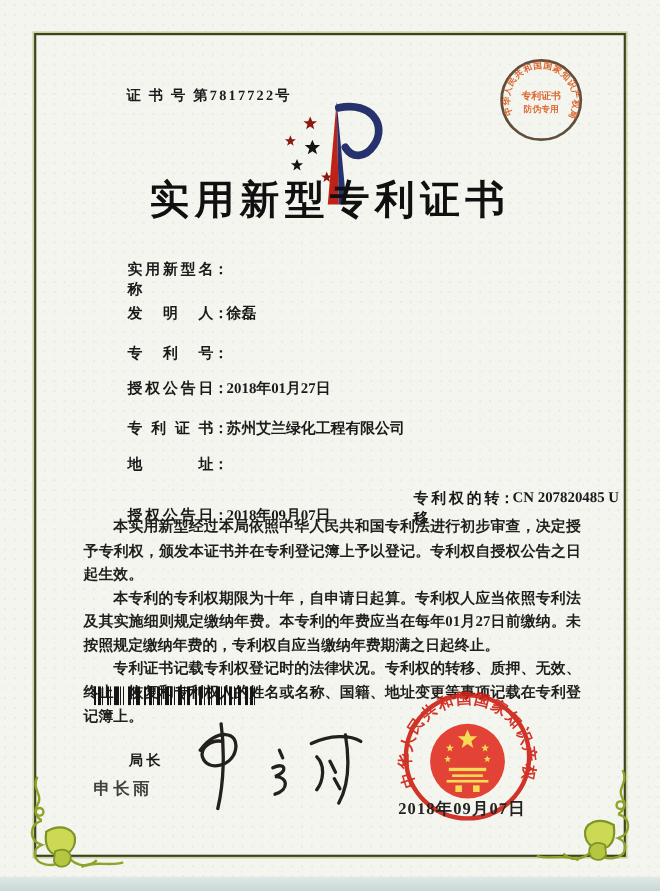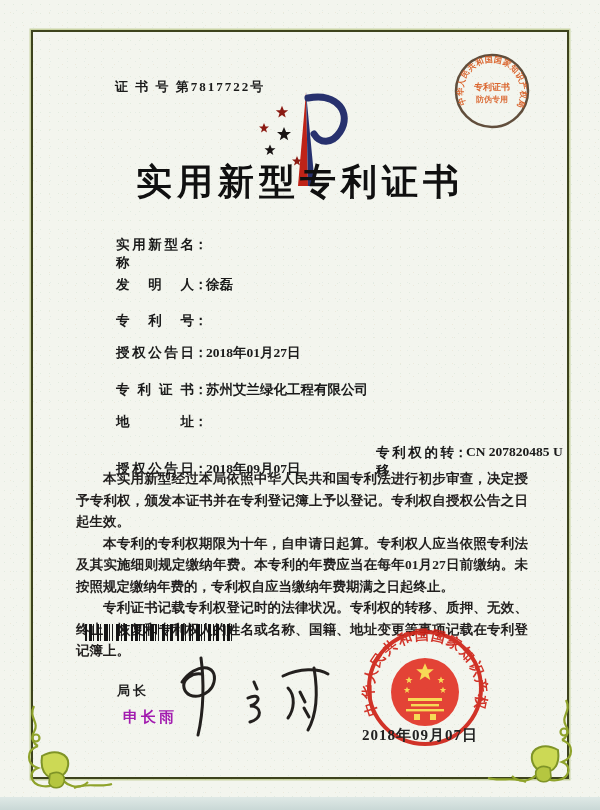--- a/index.html
+++ b/index.html
@@ -31,21 +31,21 @@
   .body-text p{margin:0;text-indent:2em;}
   .barcode{left:85px;top:624px;width:150px;height:17px;
     background:repeating-linear-gradient(90deg,
       #151515 0 2px,transparent 2px 4px,#151515 4px 7px,transparent 7px 8px,
       #151515 8px 9px,transparent 9px 12px,#151515 12px 14px,transparent 14px 15px,
       #151515 15px 16px,transparent 16px 19px,#151515 19px 23px,transparent 23px 24px,
       #151515 24px 25px,transparent 25px 27px,#151515 27px 28px,transparent 28px 31px,
       #151515 31px 34px,transparent 34px 36px,#151515 36px 37px,transparent 37px 39px,
       #151515 39px 42px,transparent 42px 46px);}
   .officer-title{left:85px;top:682px;font-size:13px;font-weight:700;color:#1b1b1b;letter-spacing:3px;margin-left:32px;}
-  .officer-name{left:85px;top:708px;font-size:15px;font-weight:700;color:#a21caf;letter-spacing:3px;margin-left:38px;}
+  .officer-name{left:85px;top:708px;font-size:15px;font-weight:700;color:#404040;letter-spacing:3px;}
   .seal-date{left:362px;top:726px;font-size:15px;font-weight:700;color:#222;z-index:6;letter-spacing:1px;}
   svg{display:block;}
 </style>
 </head>
 <body>
 
 <div class="paper-texture"></div>
 <div class="frame"></div>
 
 <div class="abs cert-no">证 书 号 第7817722号</div>

